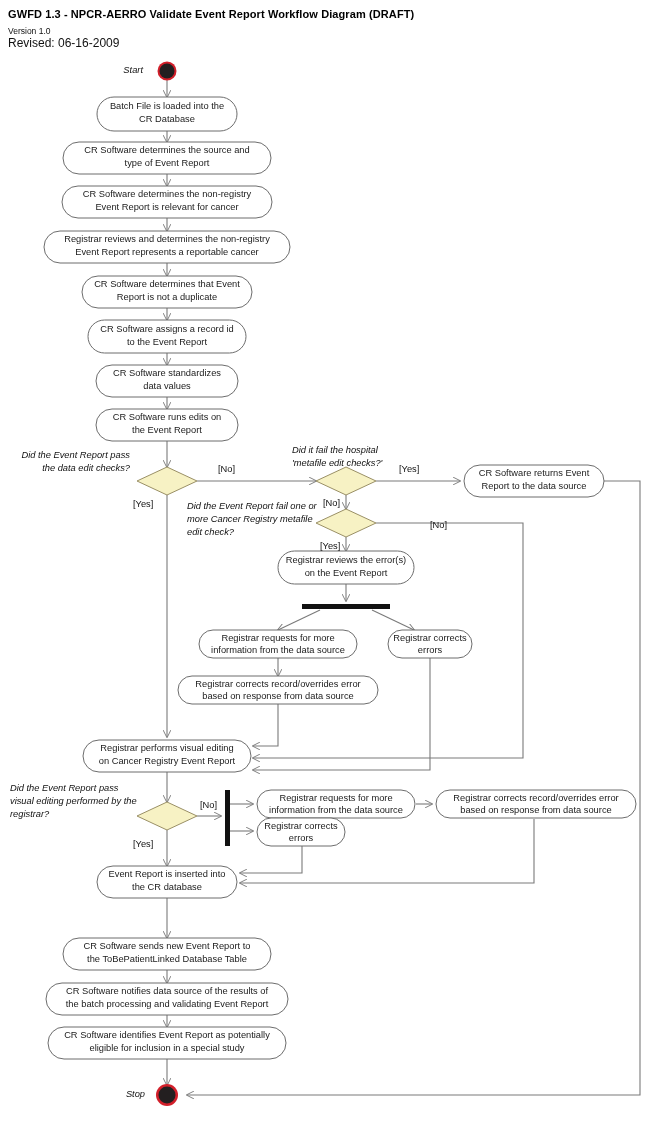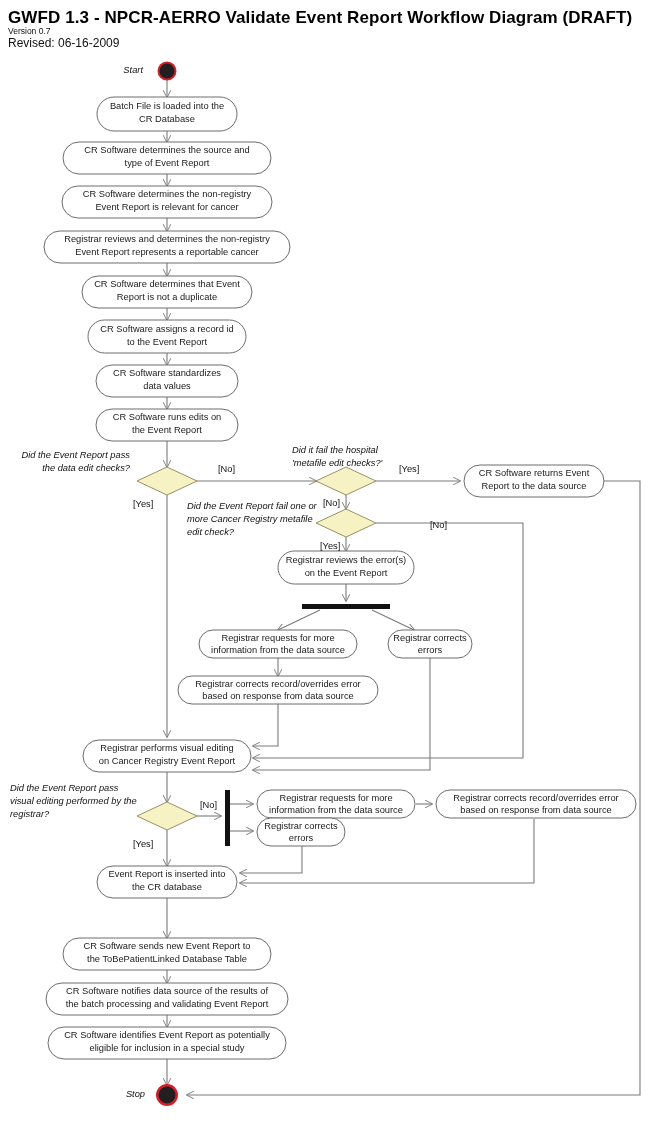--- a/index.html
+++ b/index.html
@@ -1,39 +1,39 @@
 <!DOCTYPE html>
 <html><head>
 <meta charset="utf-8">
 <style>
   html,body{margin:0;padding:0;background:#ffffff;}
   body{width:657px;height:1144px;position:relative;
        font-family:"Liberation Sans","DejaVu Sans",sans-serif;
        -webkit-font-smoothing:antialiased;}
   #canvas{position:absolute;left:0;top:0;width:657px;height:1144px;}
-  .hdr-title{position:absolute;left:8px;top:8px;font-size:17px;font-weight:bold;color:#000;letter-spacing:.1px;}
+  .hdr-title{position:absolute;left:8px;top:8px;font-size:11px;font-weight:bold;color:#000;letter-spacing:.1px;}
   .hdr-ver{position:absolute;left:8px;top:26px;font-size:8.5px;color:#111;}
   .hdr-rev{position:absolute;left:8px;top:36px;font-size:12px;color:#111;}
   svg text{font-family:"Liberation Sans","DejaVu Sans",sans-serif;}
   .nodetext{font-size:9.3px;fill:#1a1a1a;}
   .guardtext{font-size:9.3px;fill:#111;}
   .notetext{font-size:9.3px;fill:#111;font-style:italic;}
   .termtext{font-size:9.3px;fill:#111;font-style:italic;}
   .act{fill:#ffffff;stroke:#6d6d6d;stroke-width:1;}
   .dia{fill:#f7f2c4;stroke:#9a9066;stroke-width:1;}
   .edge{stroke:#7a7a7a;stroke-width:1.1;fill:none;}
   .bar{fill:#111111;}
   .term-out{fill:#d21f2a;}
   .term-in{fill:#231f20;}
 </style>
 </head>
 <body>
 
 <div class="hdr-title">GWFD 1.3 - NPCR-AERRO Validate Event Report Workflow Diagram (DRAFT)</div>
-<div class="hdr-ver">Version 0.7</div>
+<div class="hdr-ver">Version 1.0</div>
 <div class="hdr-rev">Revised: 06-16-2009</div>
 
 <svg id="canvas" viewBox="0 0 657 1144" xmlns="http://www.w3.org/2000/svg">
   <defs>
     <marker id="ah" viewBox="0 0 10 10" refX="9" refY="5" markerWidth="7" markerHeight="7" orient="auto-start-reverse">
       <path d="M0,0 L10,5 L0,10" fill="none" stroke="#7a7a7a" stroke-width="1.2"></path>
     </marker>
   </defs>
 
   <g>

